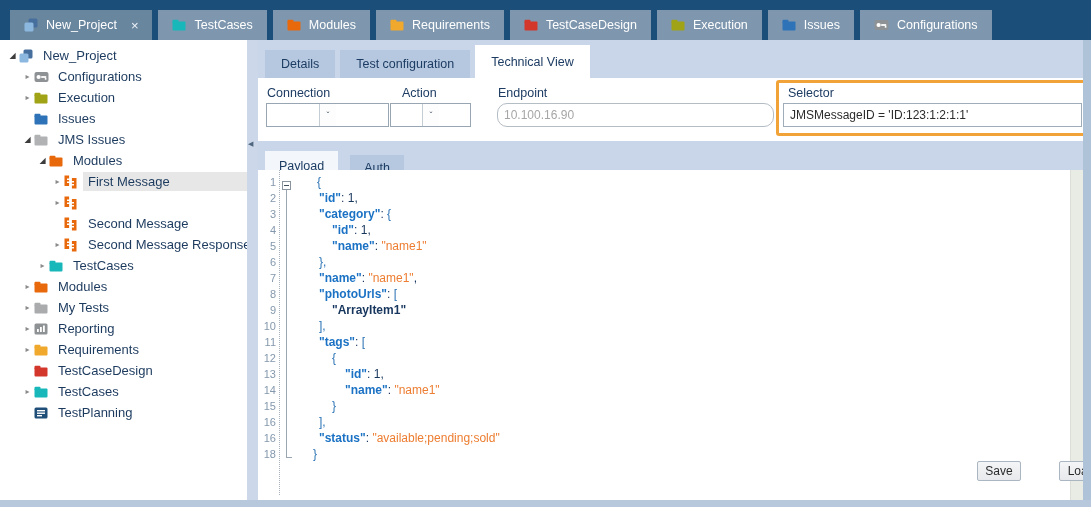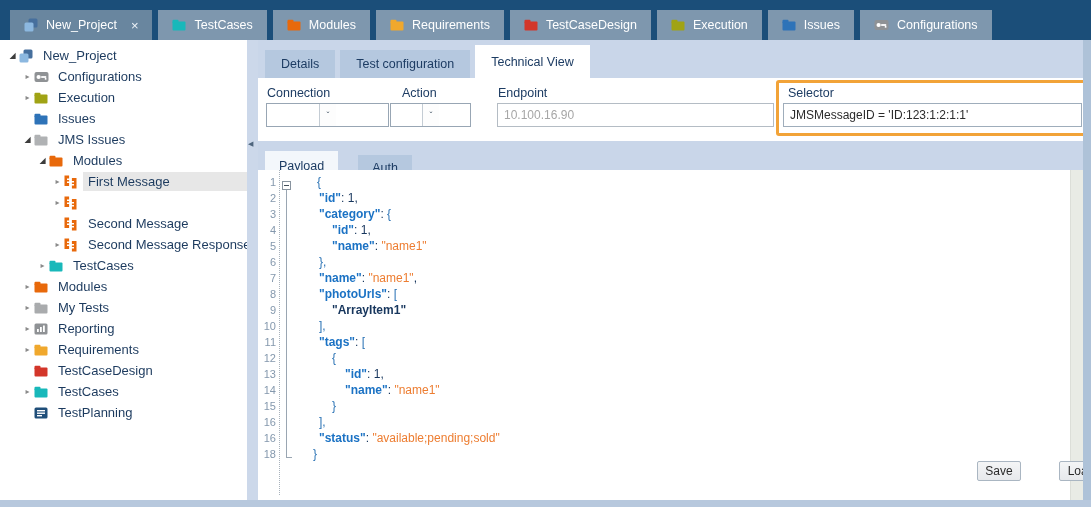--- a/index.html
+++ b/index.html
@@ -45,21 +45,21 @@
   .combo .cval { flex:1; font-size:12px; color:#222; padding:0 5px; white-space:nowrap; overflow:hidden; }
   .combo .cbtn { width:17px; height:100%; border-left:1px solid #c4ccd4; display:flex;
                  align-items:center; justify-content:center; font-size:9px; color:#4a5a6a; background:#fdfdfd; }
   .tinput { position:absolute; top:25px; height:24px; border:1px solid #9fadbb; background:#fff;
             font-size:12px; color:#2b2b2b; padding:0 6px; font-family:"Liberation Sans",sans-serif; }
   .tinput.muted { color:#a6a6a6; border-color:#b4bcc4; }
   .hl-box { position:absolute; left:518px; top:2px; width:312px; height:56px;
             border:3px solid #F2A338; border-radius:3px; pointer-events:none; }
 
   .payloadtabs { position:absolute; left:0; top:101px; right:0; height:39px; background:#c9d6e9;
-                 display:flex; align-items:flex-end; padding-left:7px; gap:20px; }
+                 display:flex; align-items:flex-end; padding-left:7px; gap:12px; }
   .ptab { height:25px; background:#b5c8df; color:#1d3c63; font-size:12.5px;
           display:flex; align-items:center; padding:0 14px; cursor:default; }
   .ptab.active { height:29px; background:#f3f7fb; }
 
   
   .editor { position:absolute; left:0; top:130px; right:0; height:330px; background:#fff; overflow:hidden; }
   .gutter { position:absolute; left:0; top:4px; width:18px; }
   .gutter div { height:16px; line-height:16px; font-size:11px; color:#8498ad; text-align:right; }
   .gutter-sep { position:absolute; left:21px; top:0; bottom:5px; border-left:1px dotted #a8b2bc; }
   .scrolltrack { position:absolute; right:0; top:0; bottom:0; width:13px; background:#e9ebe5;
@@ -378,21 +378,21 @@
       <span class="flabel" style="left:530px">Selector</span>
 
       <div class="combo" style="left:8px;width:123px">
         <span class="cval">ActiveMQ Conne</span>
         <span class="cbtn">ˇ</span>
       </div>
       <div class="combo" style="left:132px;width:81px">
         <span class="cval">Pull</span>
         <span class="cbtn">ˇ</span>
       </div>
-      <input class="tinput muted" style="left: 239px; width: 277px;" value="10.100.16.90">
+      <input class="tinput muted" style="left: 239px; width: 277px; border-radius: 10px;" value="10.100.16.90">
       <input class="tinput" style="left: 525px; width: 299px;" value="JMSMessageID = 'ID:123:1:2:1:1'">
       <div class="hl-box"></div>
     </div>
 
     <div class="payloadtabs">
         <div class="ptab active">Payload</div>
         <div class="ptab">Auth</div>
       </div>
 
     <div class="editor">

